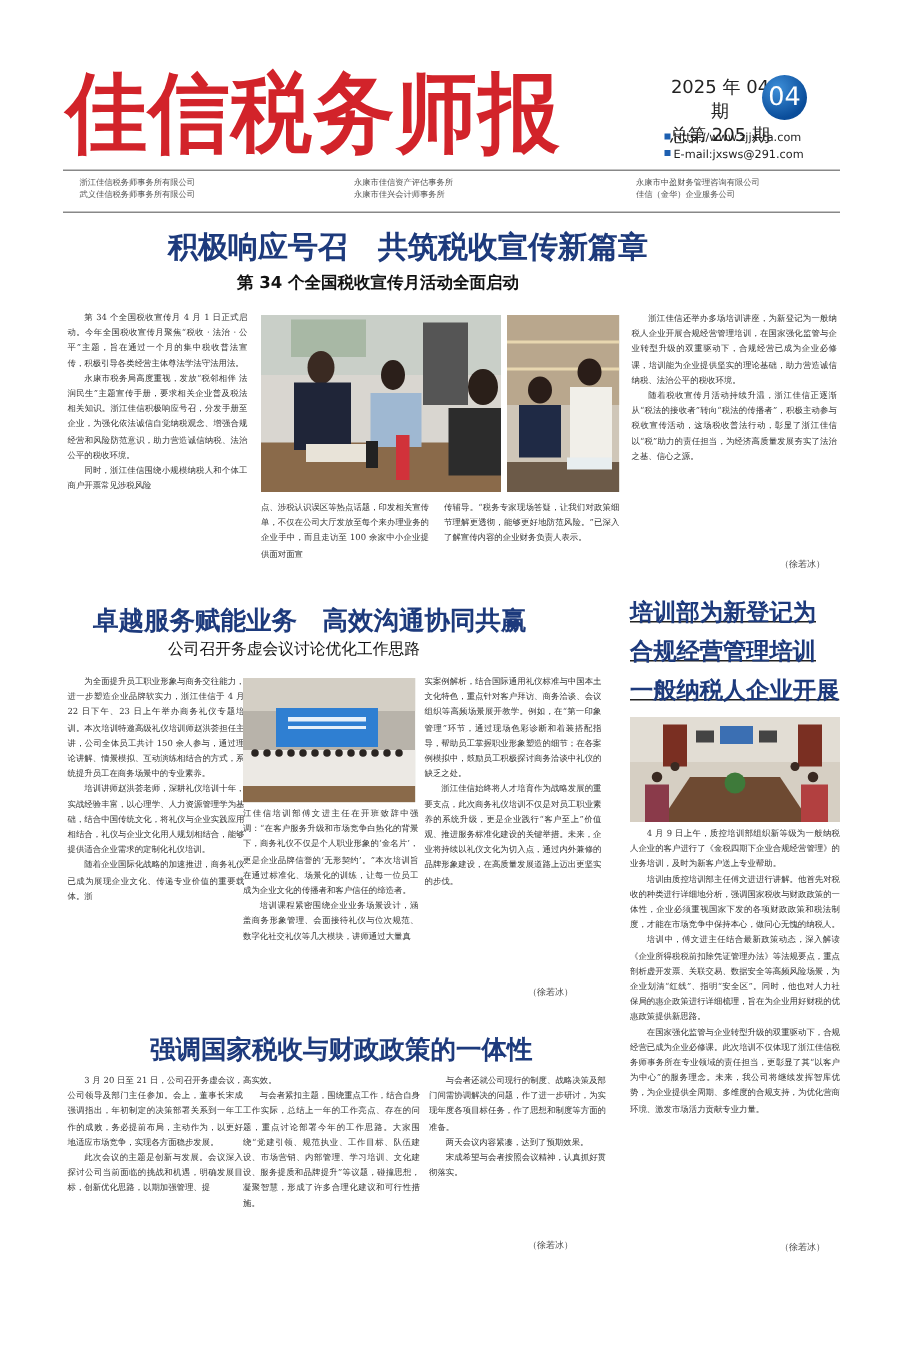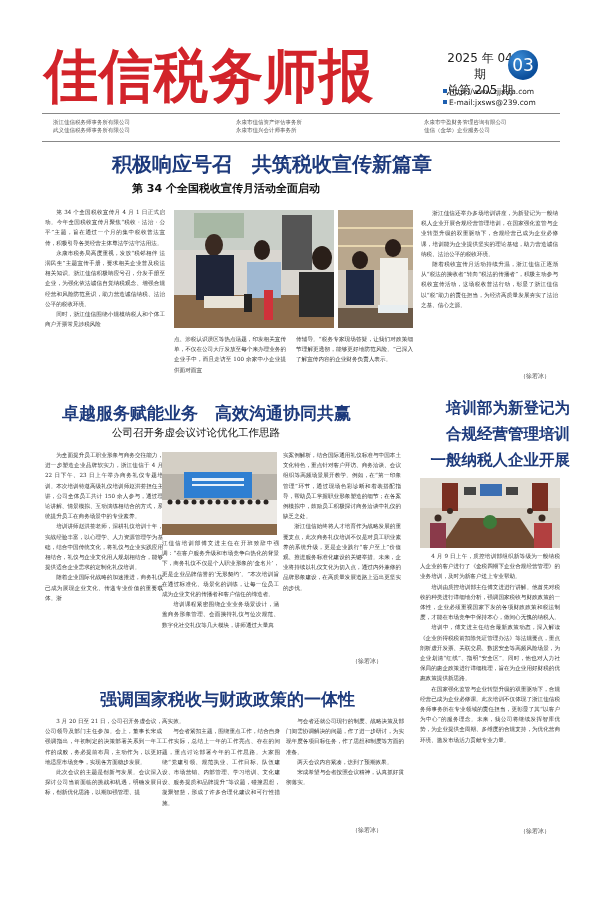--- a/index.html
+++ b/index.html
@@ -35,43 +35,43 @@
   .photo { position: absolute; overflow: hidden; }
 </style>
 </head>
 <body>
 
 <div class="masthead-title">佳信税务师报</div>
 <div class="issue-box">
   <div>2025 年 04 期</div>
   <div>总第 205 期</div>
 </div>
-<div class="issue-badge">03</div>
+<div class="issue-badge">04</div>
 <div class="contact">
   <div><span class="sq"></span><span>Http://www.zjjx-ta.com</span></div>
-  <div><span class="sq"></span><span>E-mail:jxsws@239.com</span></div>
+  <div><span class="sq"></span><span>E-mail:jxsws@291.com</span></div>
 </div>
 
 <div class="rule" style="top:113px;"></div>
 <div class="firms" style="left:53px;">
   <div>浙江佳信税务师事务所有限公司</div>
   <div>武义佳信税务师事务所有限公司</div>
 </div>
 <div class="firms" style="left:236px;">
   <div>永康市佳信资产评估事务所</div>
   <div>永康市佳兴会计师事务所</div>
 </div>
 <div class="firms" style="left:424px;">
   <div>永康市中盈财务管理咨询有限公司</div>
   <div>佳信（金华）企业服务公司</div>
 </div>
 <div class="rule" style="top:141px;"></div>
 
 <div class="headline-blue" style="left:112px; top:151px; font-size:20px;font-family:Liberation Serif, serif;">积极响应号召　共筑税收宣传新篇章</div>
-<div class="sub-black" style="left:132px; top:181px; font-size:11px;">第 34 个全国税收宣传月活动全面启动</div>
+<div class="sub-black" style="left:158px; top:181px; font-size:11px;">第 34 个全国税收宣传月活动全面启动</div>
 
 <div class="col" style="left:45px; top:207px; width:120px;">
   <p>第 34 个全国税收宣传月 4 月 1 日正式启动。今年全国税收宣传月聚焦“税收 · 法治 · 公平”主题，旨在通过一个月的集中税收普法宣传，积极引导各类经营主体尊法学法守法用法。</p>
   <p>永康市税务局高度重视，发放“税邻相伴 法润民生”主题宣传手册，要求相关企业普及税法相关知识。浙江佳信积极响应号召，分发手册至企业，为强化依法诚信自觉纳税观念、增强合规经营和风险防范意识，助力营造诚信纳税、法治公平的税收环境。</p>
   <p>同时，浙江佳信围绕小规模纳税人和个体工商户开票常见涉税风险</p>
 </div>
 
 <div class="photo" style="left:174px; top:210px; width:160px; height:118px;">
   <svg width="160" height="118" viewBox="0 0 160 118">
     <rect width="160" height="118" fill="#d9d6d0"></rect>
@@ -172,21 +172,21 @@
   <p class="noindent">高实效。</p>
   <p>与会者紧扣主题，围绕重点工作，结合自身工作实际，总结上一年的工作亮点、存在的问题，重点讨论部署今年的工作思路。大家围绕“党建引领、规范执业、工作目标、队伍建设、市场营销、内部管理、学习培训、文化建设、服务提质和品牌提升”等议题，碰撞思想，凝聚智慧，形成了许多合理化建议和可行性措施。</p>
 </div>
 <div class="col" style="left:286px; top:716px; width:118px;">
   <p>与会者还就公司现行的制度、战略决策及部门间需协调解决的问题，作了进一步研讨，为实现年度各项目标任务，作了思想和制度等方面的准备。</p>
   <p>两天会议内容紧凑，达到了预期效果。</p>
   <p>宋成希望与会者按照会议精神，认真抓好贯彻落实。</p>
 </div>
 <div class="byline" style="left:352px; top:826px;">（徐若冰）</div>
 
-<div style="position:absolute; left:420px; top:395px; width:150px; text-align:right;">
+<div style="position:absolute; left:420px; top:395px; width:150px; text-align:left;text-decoration:underline;">
   <div class="headline-blue" style="position:static; font-size:15.5px; line-height:26px;">培训部为新登记为</div>
   <div class="headline-blue" style="position:static; font-size:15.5px; line-height:26px;">合规经营管理培训</div>
   <div class="headline-blue" style="position:static; font-size:15.5px; line-height:26px;">一般纳税人企业开展</div>
 </div>
 
 <div class="photo" style="left:420px; top:478px; width:140px; height:70px;">
   <svg width="140" height="70" viewBox="0 0 140 70">
     <rect width="140" height="70" fill="#d6cfc3"></rect>
     <rect x="0" y="0" width="140" height="30" fill="#e2ddd4"></rect>
     <rect x="22" y="5" width="16" height="28" fill="#7a2f22"></rect>

